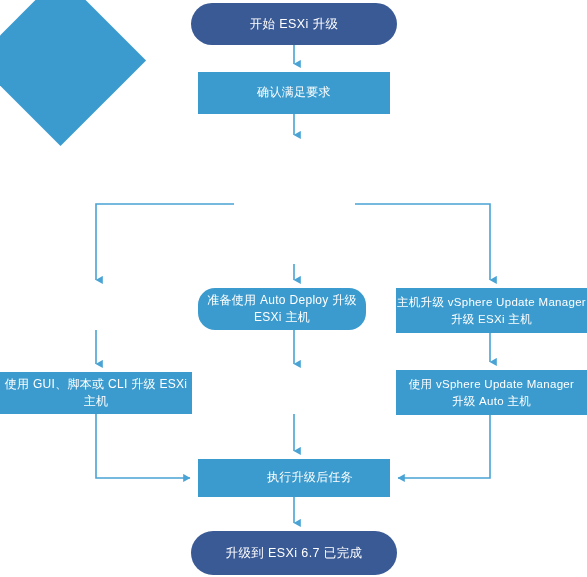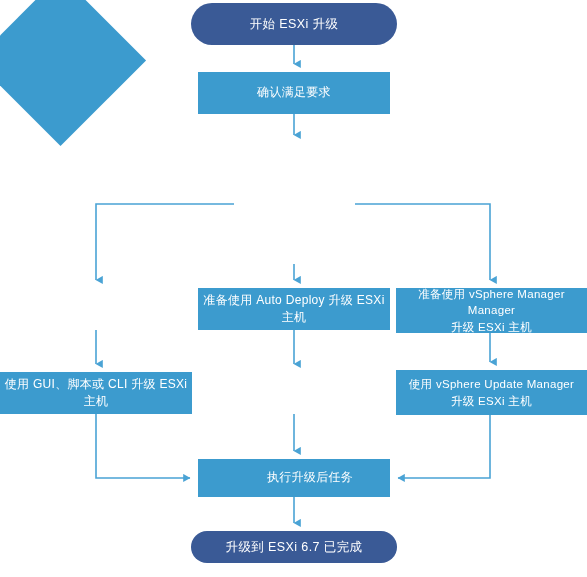--- a/index.html
+++ b/index.html
@@ -42,21 +42,21 @@
   #start-node {
     left: 191px;
     top: 3px;
     width: 206px;
     height: 42px;
   }
   #end-node {
     left: 191px;
     top: 531px;
     width: 206px;
-    height: 32px;
+    height: 44px;
   }
   
   .process {
     background: #3C9BCE;
     font-size: 12px;
     letter-spacing: 0.3px;
   }
   #verify-requirements-node {
     left: 198px;
     top: 72px;
@@ -65,22 +65,23 @@
   }
   #prepare-host-node {
     left: 0px;
     top: 288px;
     width: 192px;
     height: 42px;
   }
   #prepare-autodeploy-node {
     left: 198px;
     top: 288px;
-    width: 192px;
-    height: 42px;
+    width: 168px;
+    height: 42px;
+    border-radius: 17px;
   }
   #prepare-vum-node {
     left: 396px;
     top: 288px;
     width: 191px;
     height: 45px;
     font-size: 11.5px;
   }
   #upgrade-gui-node {
     left: 0px;
@@ -185,26 +186,26 @@
   <div class="node pill" id="start-node">开始 ESXi 升级</div>
 
   <div class="node process" id="verify-requirements-node">确认满足要求</div>
 
   <div id="decision-node"></div>
   <div id="decision-label">选择升级方法</div>
 
 
   <div class="node process" id="prepare-autodeploy-node">准备使用 Auto Deploy 升级 ESXi 主机</div>
 
-  <div class="node process" id="prepare-vum-node">准备使用 vSphere Manager Manager
+  <div class="node process" id="prepare-vum-node">主机升级 vSphere Update Manager
 升级 ESXi 主机</div>
 
   <div class="node process" id="upgrade-gui-node">使用 GUI、脚本或 CLI 升级 ESXi 主机</div>
 
 
   <div class="node process" id="upgrade-vum-node">使用 vSphere Update Manager
-升级  ESXi 主机</div>
+升级  Auto 主机</div>
 
   <div class="node process" id="post-upgrade-node">执行升级后任务</div>
 
   <div class="node pill" id="end-node">升级到 ESXi 6.7 已完成</div>
 
 </div>
 
 </body></html>

